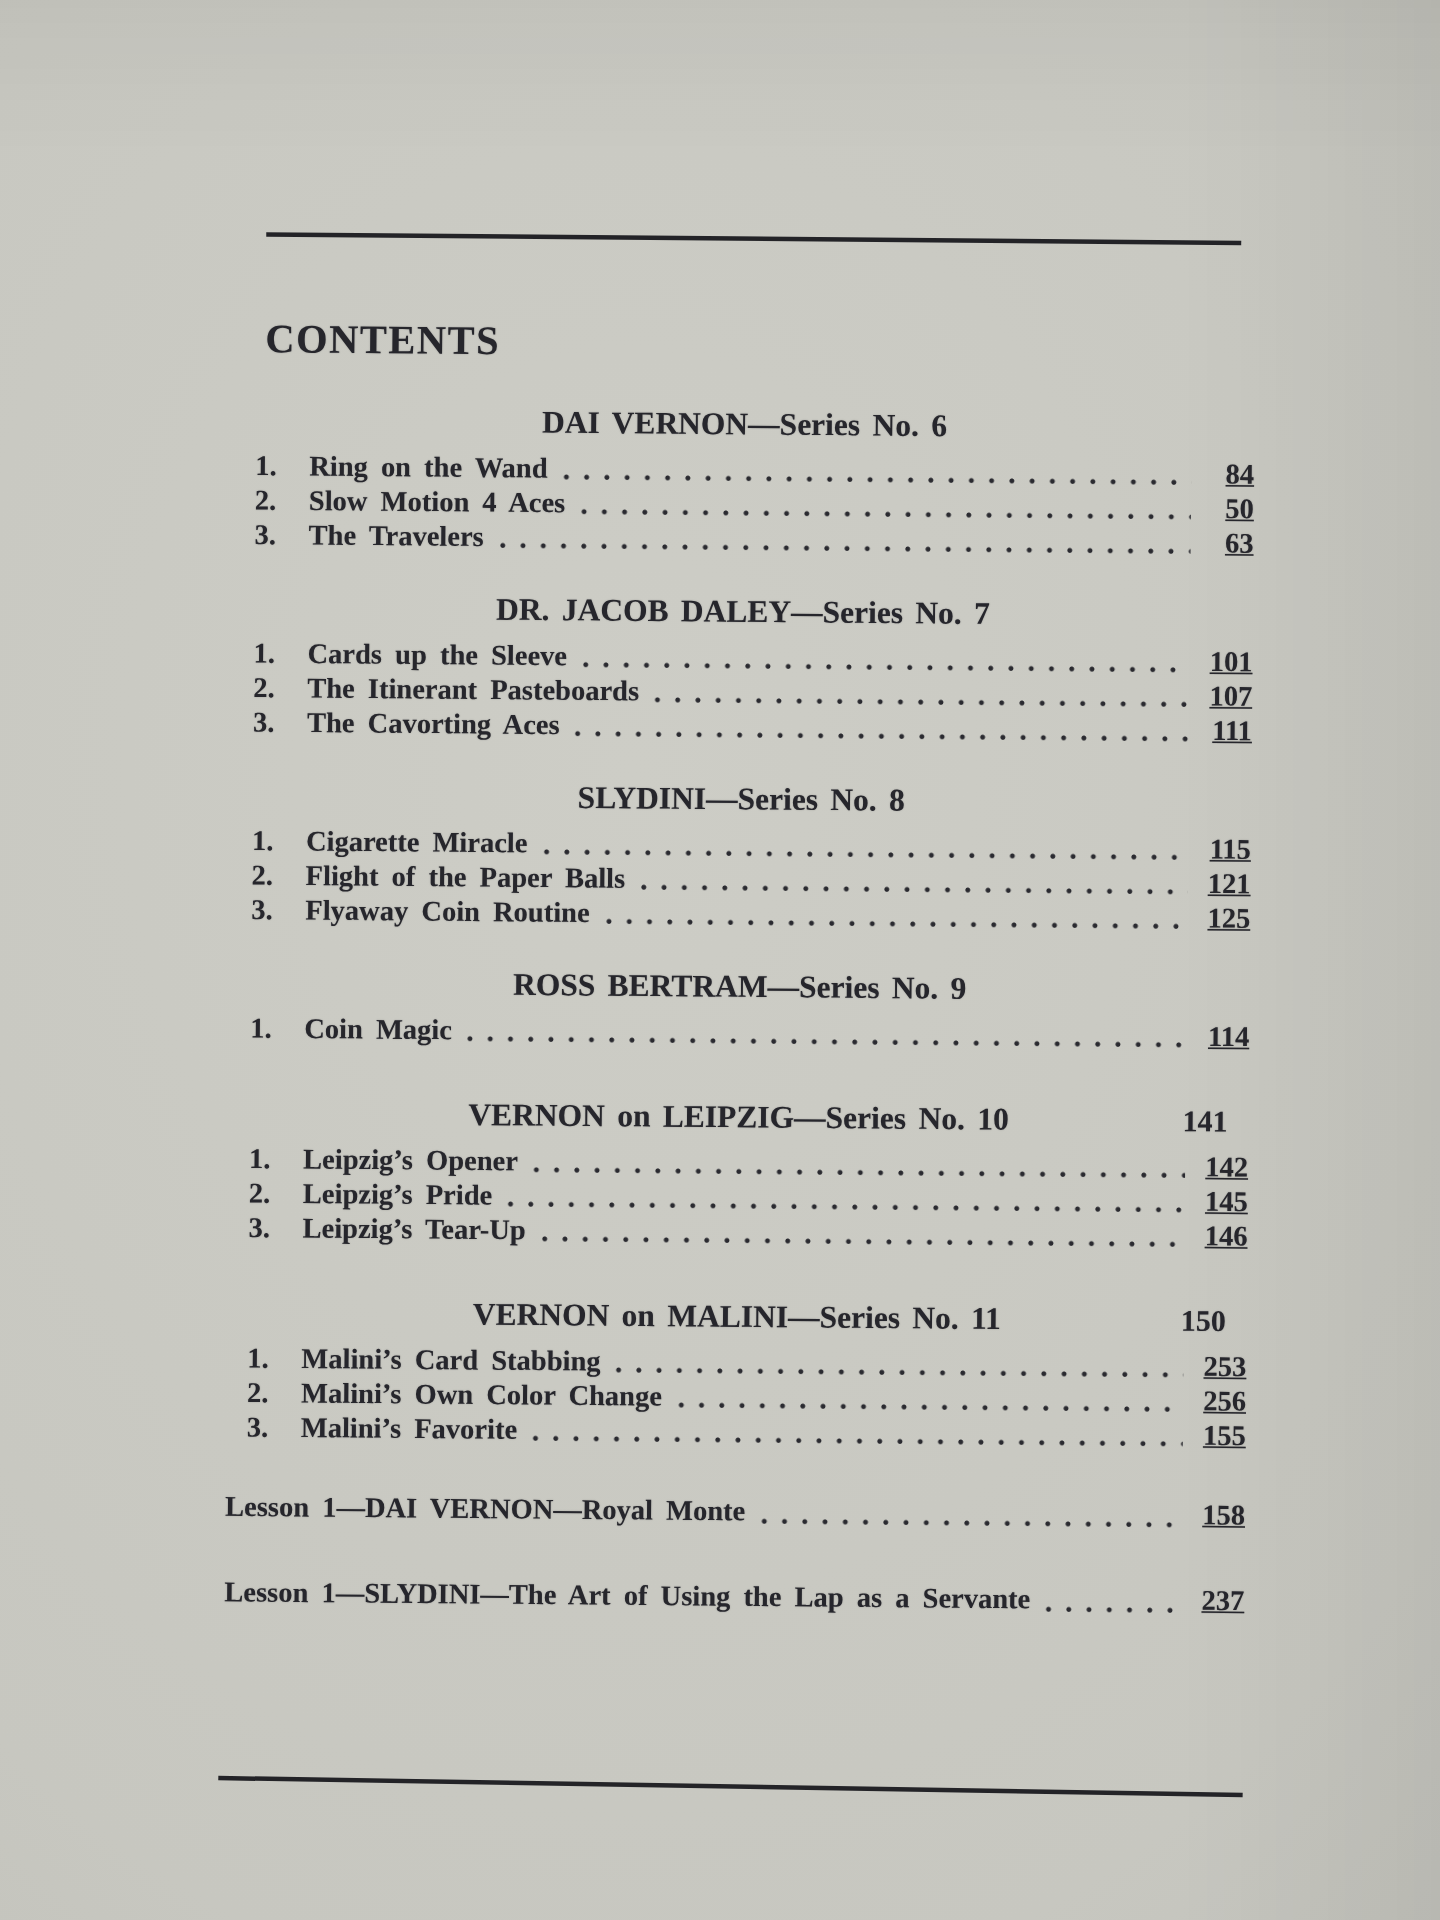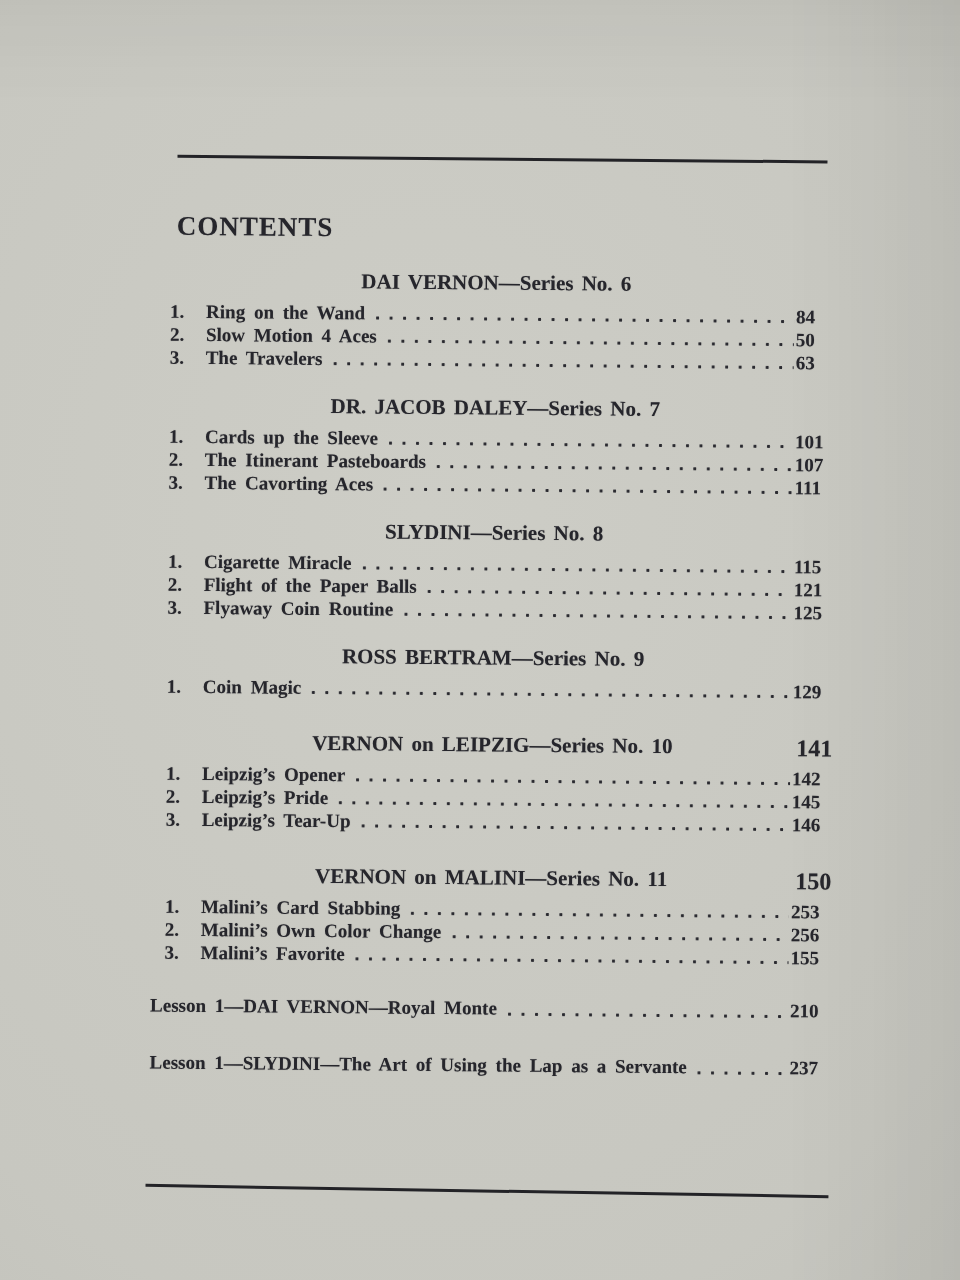--- a/index.html
+++ b/index.html
@@ -55,22 +55,22 @@
     font-size: 21px;
     line-height: 24px;
     margin-bottom: 8px;
     word-spacing: 3px;
   }
   .heading-page {
     position: absolute;
     right: 0;
     top: 1px;
     width: 44px;
-    text-align: right;
-    font-size: 24px;
+    text-align: left;
+    font-size: 20px;
   }
   .toc-entry {
     display: flex;
     align-items: baseline;
     font-size: 19px;
     line-height: 23px;
     padding-left: 14px;
     word-spacing: 4px;
   }
   .entry-num {
@@ -86,21 +86,23 @@
     align-self: flex-end;
     height: 6px;
     margin: 0 2px 3px 10px;
     background-image: radial-gradient(circle at 2.5px 2.5px, #2a2a30 1.35px, rgba(0,0,0,0) 1.9px);
     background-size: 13.5px 6px;
     background-repeat: repeat-x;
   }
   .entry-page {
     flex: 0 0 40px;
     width: 40px;
+    text-align: right;
     white-space: nowrap;
+    text-decoration: underline;
   }
   .lesson-row {
     display: flex;
     align-items: baseline;
     font-size: 19px;
     line-height: 24px;
     margin-top: 30px;
     word-spacing: 4px;
   }
   .lesson-row + .lesson-row { margin-top: 33px; }
@@ -189,21 +191,21 @@
     </div>
 
     <div class="toc-section">
       <div class="heading-row">
         <span>ROSS BERTRAM—Series No. 9</span>
       </div>
       <div class="toc-entry">
         <span class="entry-num">1.</span>
         <span class="entry-title">Coin Magic</span>
         <span class="dot-leader"></span>
-        <span class="entry-page">129</span>
+        <span class="entry-page">114</span>
       </div>
     </div>
 
     <div class="toc-section spaced">
       <div class="heading-row">
         <span>VERNON on LEIPZIG—Series No. 10</span>
         <span class="heading-page">141</span>
       </div>
       <div class="toc-entry">
         <span class="entry-num">1.</span>
@@ -246,21 +248,21 @@
         <span class="entry-num">3.</span>
         <span class="entry-title">Malini’s Favorite</span>
         <span class="dot-leader"></span>
         <span class="entry-page">155</span>
       </div>
     </div>
 
     <div class="lesson-row">
       <span class="lesson-label">Lesson 1—DAI VERNON—Royal Monte</span>
       <span class="dot-leader"></span>
-      <span class="entry-page">210</span>
+      <span class="entry-page">158</span>
     </div>
     <div class="lesson-row">
       <span class="lesson-label">Lesson 1—SLYDINI—The Art of Using the Lap as a Servante</span>
       <span class="dot-leader"></span>
       <span class="entry-page">237</span>
     </div>
 
     <hr class="rule bottom">
 
   </div>

